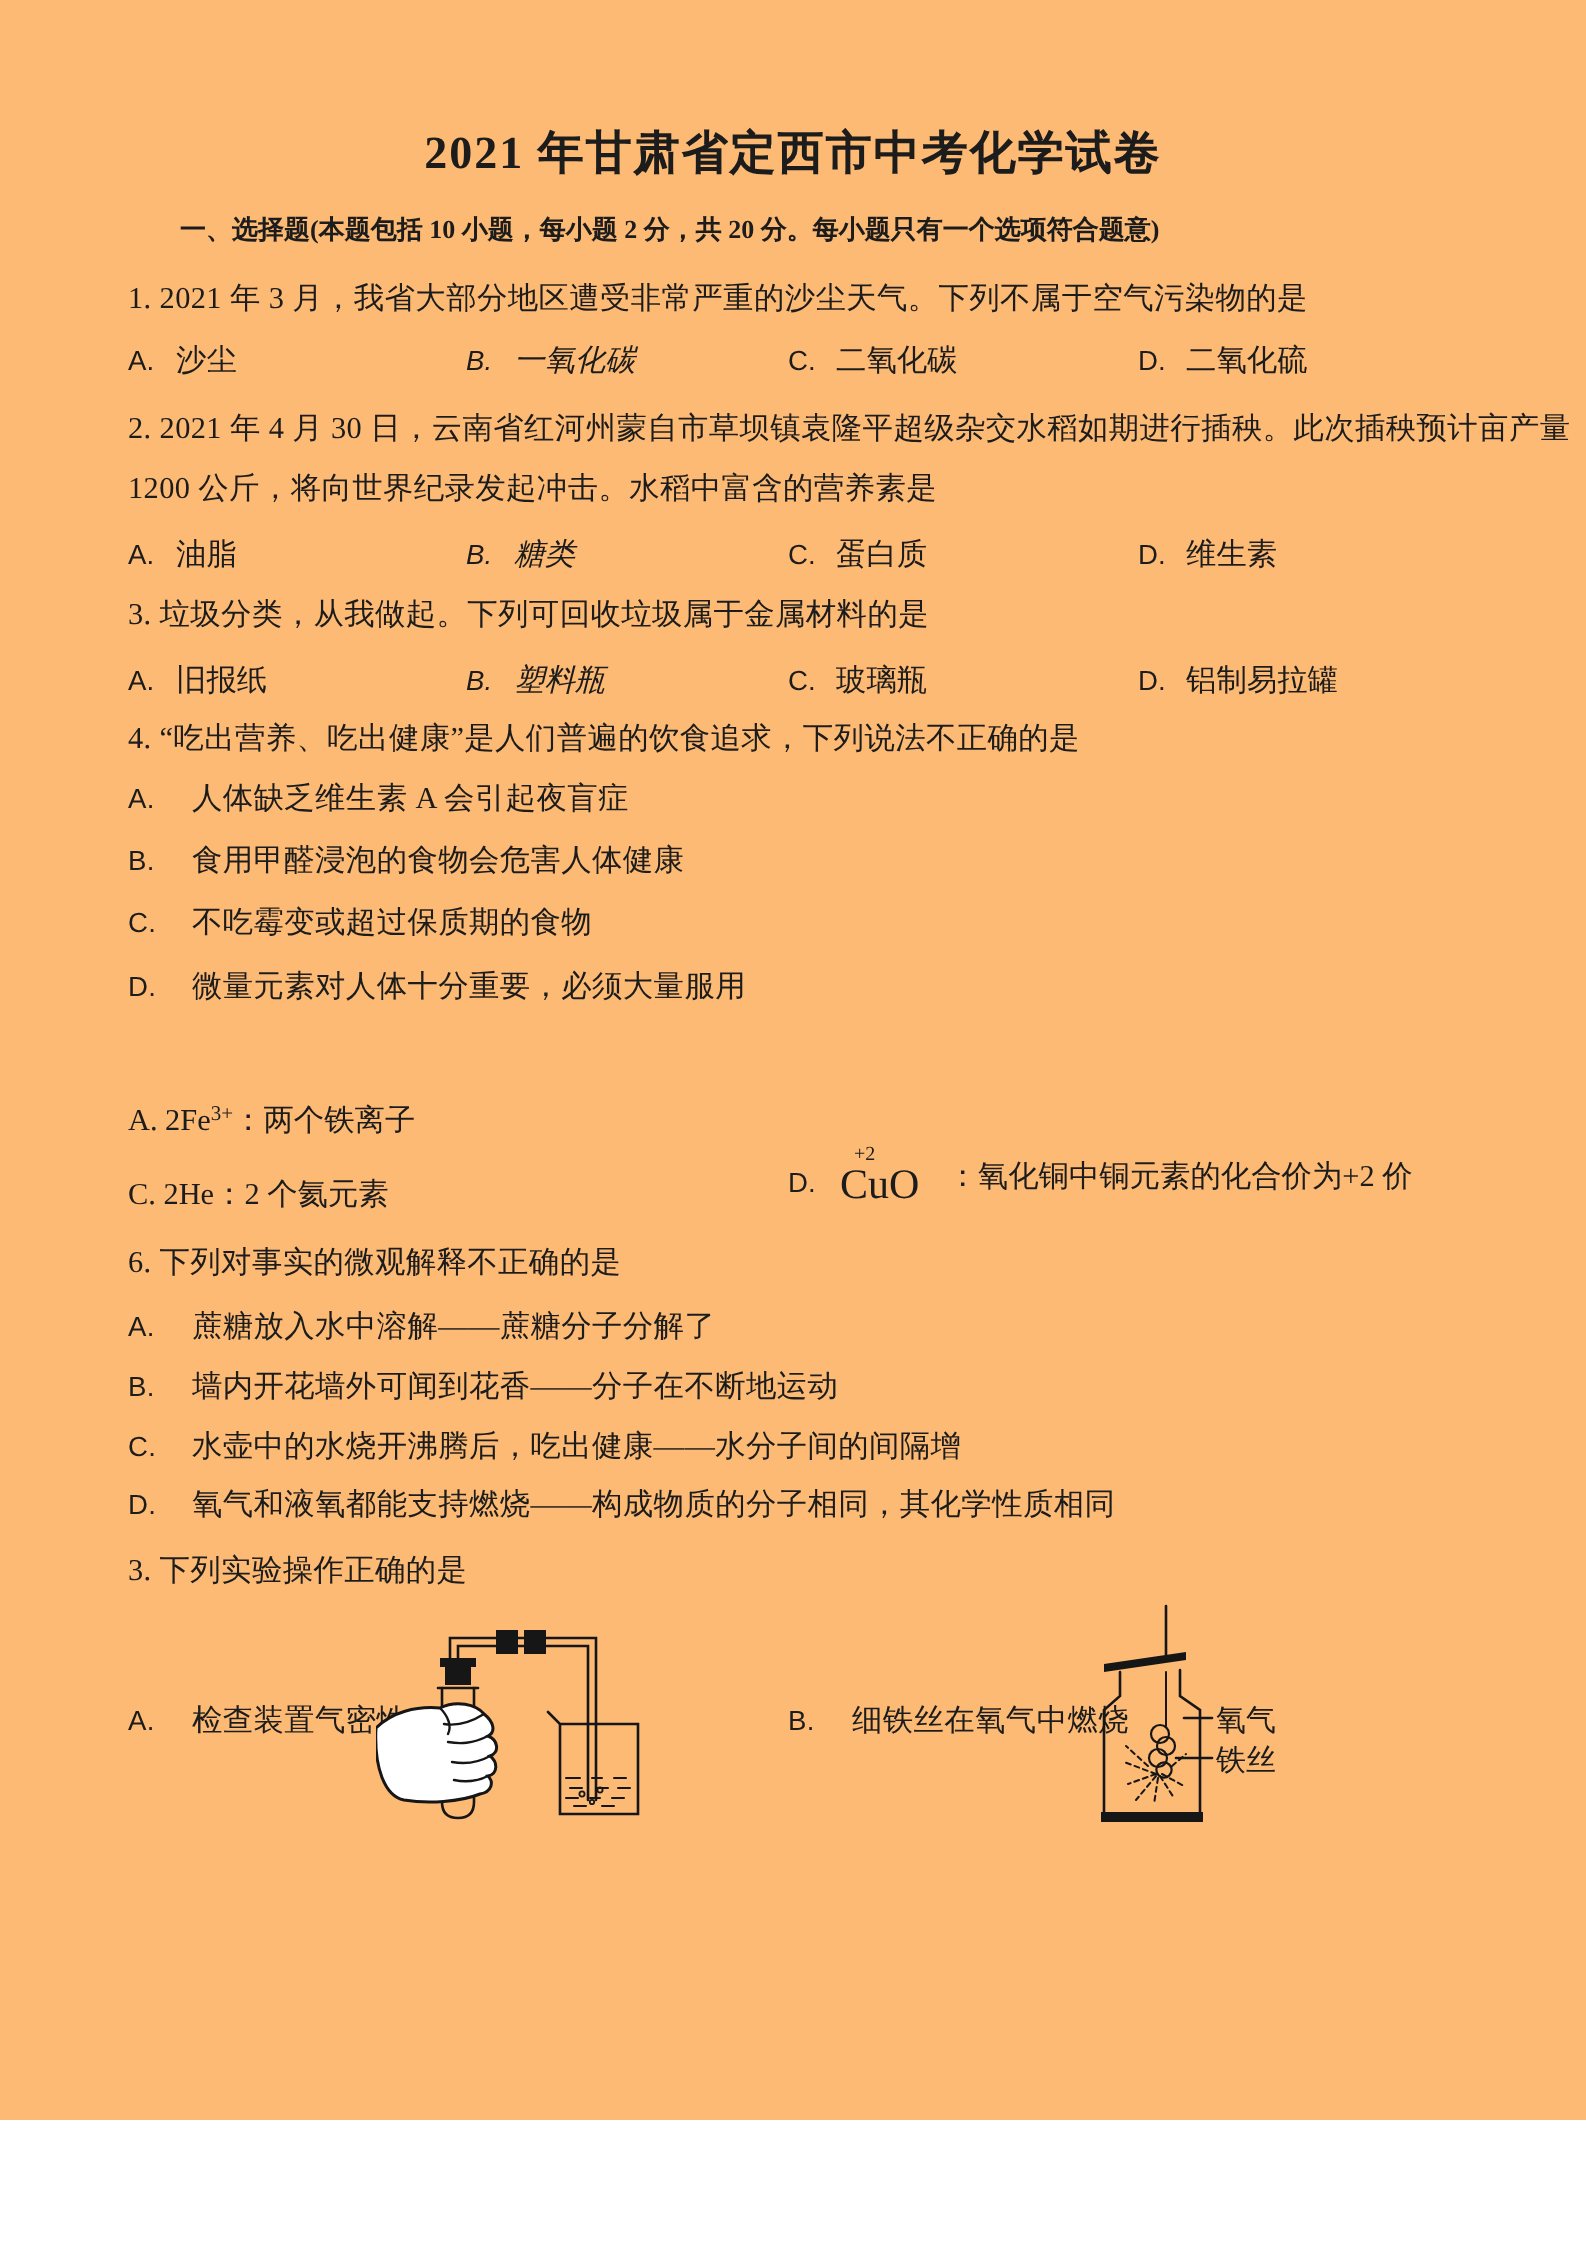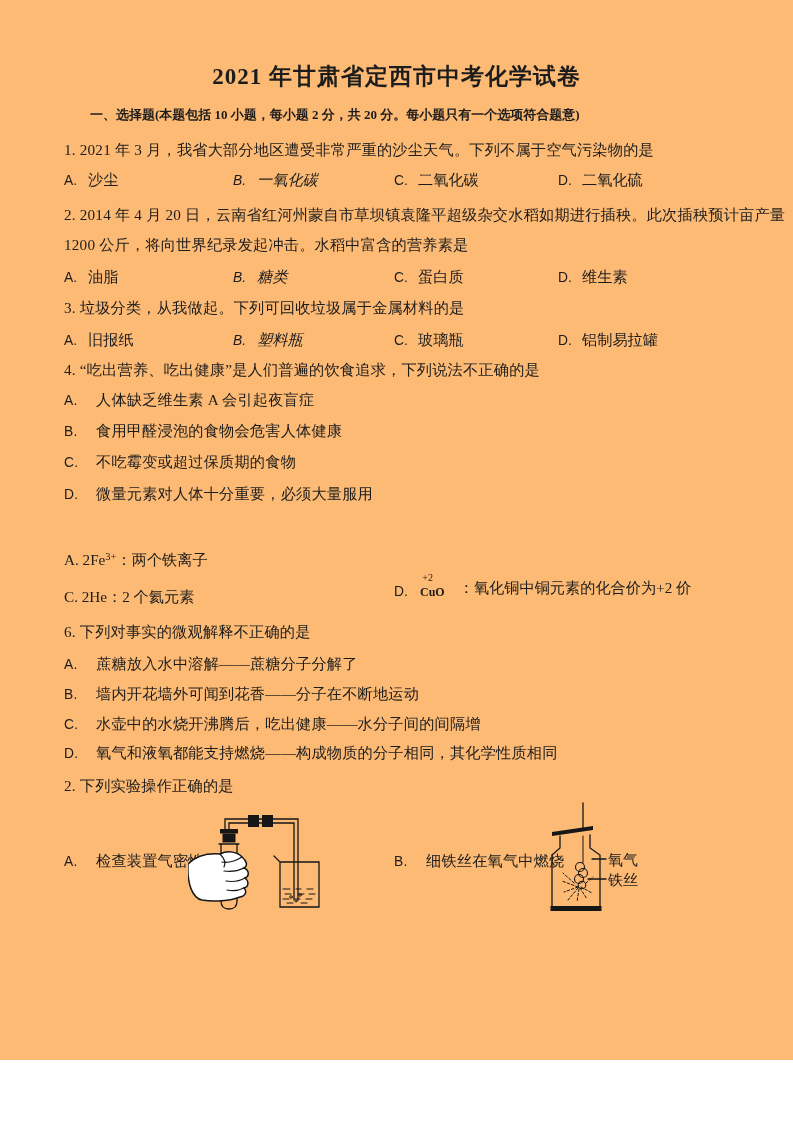--- a/index.html
+++ b/index.html
@@ -4,52 +4,52 @@
 <style>
   html,body{margin:0;padding:0;background:#ffffff;}
   .page{position:relative;width:793px;height:1060px;background:#fdba74;overflow:hidden;
         font-family:"Liberation Serif","DejaVu Serif",serif;color:#1c1c1c;}
   .abs{position:absolute;}
   .line{position:absolute;left:64px;white-space:nowrap;font-size:15.2px;line-height:19px;letter-spacing:0.2px;}
   .title{left:0;width:100%;text-align:center;font-size:23px;font-weight:700;letter-spacing:1px;}
   .section{font-weight:700;font-size:13px;left:62px;letter-spacing:0;margin-left:28px;}
   .optrow{position:absolute;left:64px;width:729px;height:20px;}
   .optcell{position:absolute;top:0;white-space:nowrap;font-size:15.2px;}
-  .c0{left:0;} .c1{left:169px;font-style:italic;} .c2{left:330px;} .c3{left:494px;}
+  .c0{left:0;} .c1{left:169px;font-style:italic;} .c2{left:330px;} .c3{left:505px;}
   .olabel{font-family:"Liberation Sans","DejaVu Sans",sans-serif;font-size:13.8px;display:inline-block;min-width:24px;}
   .ilabel{font-family:"Liberation Sans","DejaVu Sans",sans-serif;font-size:13.8px;display:inline-block;min-width:32px;}
   sup.chem{font-size:10.5px;vertical-align:5px;}
   sub.chem{font-size:10.5px;vertical-align:-3px;}
   .dcell{display:inline-flex;align-items:flex-end;}
   .dcell .ilabel{padding-bottom:3px;min-width:26px;}
   .cuo{display:inline-flex;align-items:flex-end;}
   .cuo-stack{display:inline-flex;flex-direction:column;align-items:center;}
   .valence{font-size:10px;line-height:10px;}
-  .cu,.obig{font-size:12px;line-height:19px;font-weight:bold;}
+  .cu,.obig{font-size:21px;line-height:19px;}
   .dpost{padding-bottom:3px;margin-left:14px;}
   svg text{font-family:"Liberation Serif","DejaVu Serif",serif;fill:#1c1c1c;}
 </style>
 </head>
 <body>
 
 <div class="page">
 
   <h1 class="abs title" style="top:61px;margin:0;">2021 年甘肃省定西市中考化学试卷</h1>
 
   <div class="abs section" style="top:106px;">一、选择题(本题包括 10 小题，每小题 2 分，共 20 分。每小题只有一个选项符合题意)</div>
 
   <div class="line" style="top:140px;">1. 2021 年 3 月，我省大部分地区遭受非常严重的沙尘天气。下列不属于空气污染物的是</div>
   <div class="optrow" style="top:170px;">
     <span class="optcell c0"><span class="olabel">A.</span><span>沙尘</span></span>
     <span class="optcell c1"><span class="olabel">B.</span><span>一氧化碳</span></span>
     <span class="optcell c2"><span class="olabel">C.</span><span>二氧化碳</span></span>
     <span class="optcell c3"><span class="olabel">D.</span><span>二氧化硫</span></span>
   </div>
 
-  <div class="line" style="top:205px;">2. 2014 年 4 月 20 日，云南省红河州蒙自市草坝镇袁隆平超级杂交水稻如期进行插秧。此次插秧预计亩产量</div>
+  <div class="line" style="top:205px;">2. 2021 年 4 月 30 日，云南省红河州蒙自市草坝镇袁隆平超级杂交水稻如期进行插秧。此次插秧预计亩产量</div>
   <div class="line" style="top:235px;">1200 公斤，将向世界纪录发起冲击。水稻中富含的营养素是</div>
   <div class="optrow" style="top:267px;">
     <span class="optcell c0"><span class="olabel">A.</span><span>油脂</span></span>
     <span class="optcell c1"><span class="olabel">B.</span><span>糖类</span></span>
     <span class="optcell c2"><span class="olabel">C.</span><span>蛋白质</span></span>
     <span class="optcell c3"><span class="olabel">D.</span><span>维生素</span></span>
   </div>
 
   <div class="line" style="top:298px;">3. 垃圾分类，从我做起。下列可回收垃圾属于金属材料的是</div>
   <div class="optrow" style="top:330px;">
@@ -82,21 +82,21 @@
       <span class="dpost">：氧化铜中铜元素的化合价为+2 价</span>
     </span>
   </div>
 
   <div class="line" style="top:622px;">6. 下列对事实的微观解释不正确的是</div>
   <div class="line" style="top:654px;"><span class="ilabel">A.</span><span>蔗糖放入水中溶解——蔗糖分子分解了</span></div>
   <div class="line" style="top:684px;"><span class="ilabel">B.</span><span>墙内开花墙外可闻到花香——分子在不断地运动</span></div>
   <div class="line" style="top:714px;"><span class="ilabel">C.</span><span>水壶中的水烧开沸腾后，吃出健康——水分子间的间隔增</span></div>
   <div class="line" style="top:743px;"><span class="ilabel">D.</span><span>氧气和液氧都能支持燃烧——构成物质的分子相同，其化学性质相同</span></div>
 
-  <div class="line" style="top:776px;">2. 下列实验操作正确的是</div>
+  <div class="line" style="top:776px;">3. 下列实验操作正确的是</div>
   <div class="line" style="top:851px;"><span class="ilabel">A.</span><span>检查装置气密性</span></div>
   <div class="line" style="top:851px;left:394px;"><span class="ilabel">B.</span><span>细铁丝在氧气中燃烧</span></div>
 
   <svg class="abs" style="left:188px;top:808px;" width="140" height="120" viewBox="0 0 140 120">
     <g stroke="#161616" fill="none" stroke-width="1.3" stroke-linecap="round">
       <path d="M37,24 L37,11 L110,11 L110,92"></path>
       <path d="M41,24 L41,15 L106,15 L106,92"></path>
       <rect x="60" y="7" width="11" height="12" fill="#161616" stroke="none"></rect>
       <rect x="74" y="7" width="11" height="12" fill="#161616" stroke="none"></rect>
       <rect x="32" y="21" width="18" height="4.5" fill="#161616" stroke="none"></rect>

